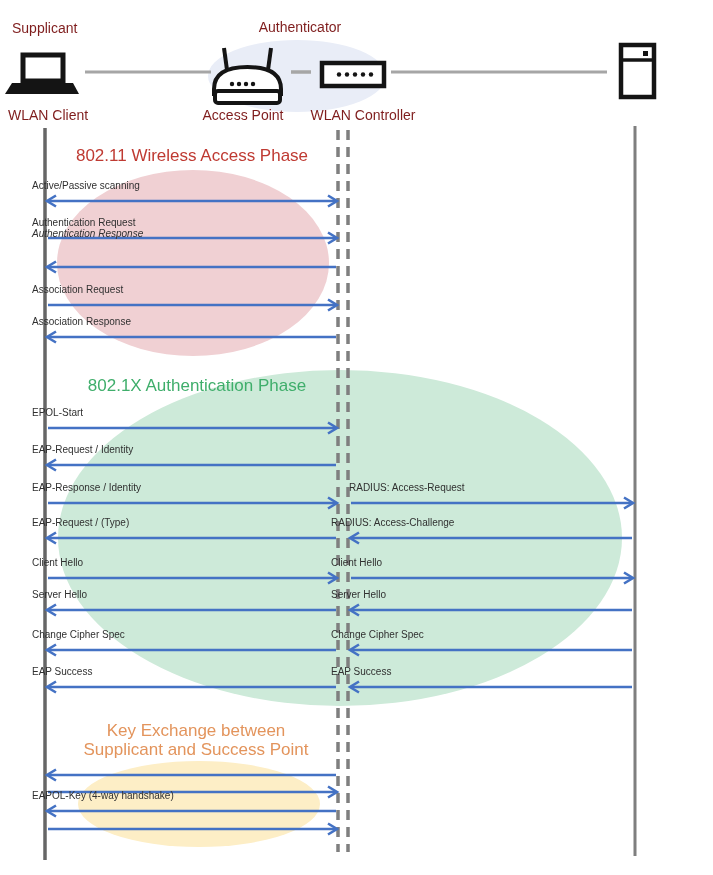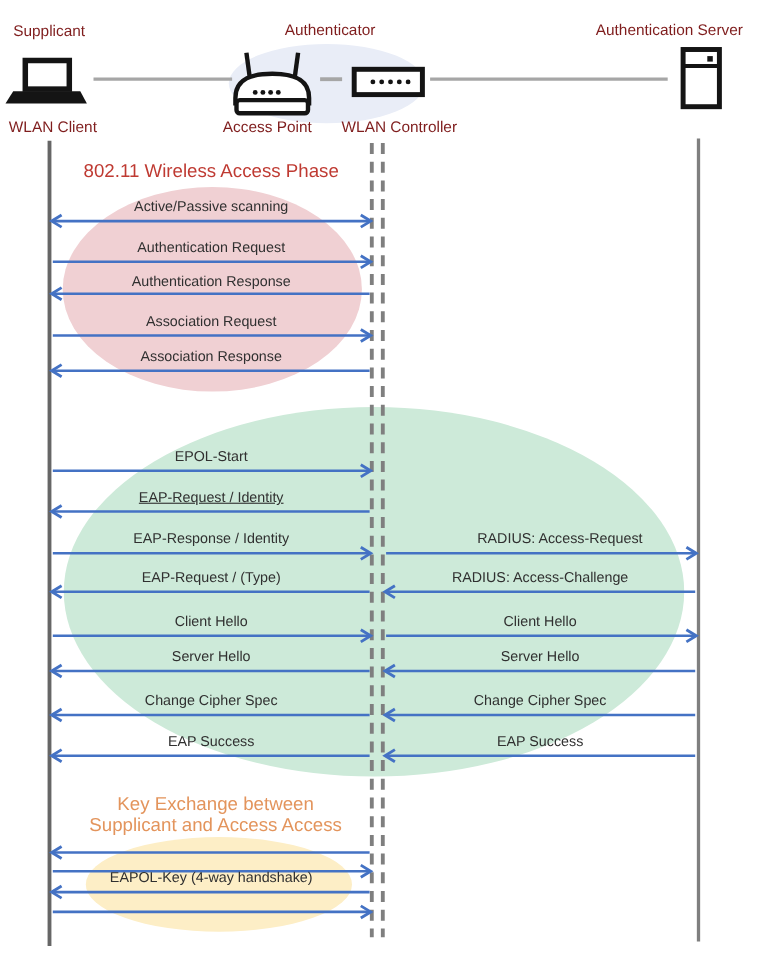--- a/index.html
+++ b/index.html
@@ -1,21 +1,21 @@
 <!DOCTYPE html>
 <html><head>
 <meta charset="utf-8">
 <style>
   html,body{margin:0;padding:0;background:#ffffff;}
   .stage{position:relative;width:713px;height:875px;font-family:"Liberation Sans",sans-serif;overflow:hidden;background:#fff;}
   .stage svg{position:absolute;left:0;top:0;z-index:1;}
   .lbl{position:absolute;z-index:2;color:#7f1d1d;font-size:14px;white-space:nowrap;}
   .lbl.center{text-align:center;}
   .phase-title{position:absolute;z-index:2;width:300px;text-align:center;font-size:17px;white-space:pre-line;line-height:19px;}
-  .msg-label{position:absolute;z-index:2;width:320px;text-align:center;font-size:13px;color:#303030;white-space:nowrap;}
+  .msg-label{position:absolute;z-index:2;width:320px;text-align:left;font-size:10px;color:#303030;white-space:nowrap;}
 </style>
 </head>
 <body>
 
 <div class="stage">
 
   <svg width="713" height="875" viewBox="0 0 713 875">
     <defs>
       <marker id="ah-r" markerUnits="userSpaceOnUse" markerWidth="18" markerHeight="18" refX="12" refY="9" orient="auto">
         <path d="M4,3.5 L13,9 L4,14.5" fill="none" stroke="#4472c4" stroke-width="2.6"></path>
@@ -100,38 +100,38 @@
         <line x1="351" x2="632" y1="687" y2="687" stroke="#4472c4" stroke-width="2.4" marker-start="url(#ah-l)"></line>
         <line x1="48" x2="336" y1="775" y2="775" stroke="#4472c4" stroke-width="2.4" marker-start="url(#ah-l)"></line>
         <line x1="48" x2="336" y1="792" y2="792" stroke="#4472c4" stroke-width="2.4" marker-end="url(#ah-r)"></line>
         <line x1="48" x2="336" y1="811" y2="811" stroke="#4472c4" stroke-width="2.4" marker-start="url(#ah-l)"></line>
         <line x1="48" x2="336" y1="829" y2="829" stroke="#4472c4" stroke-width="2.4" marker-end="url(#ah-r)"></line>
       </g>
   </svg>
 
   <div class="lbl" style="left:12px;top:20px">Supplicant</div>
   <div class="lbl center" style="left:230px;top:19px;width:140px">Authenticator</div>
-  <div class="lbl center" style="left:504px;top:19px;width:209px">Authentication Server</div>
 
   <div class="lbl" style="left:8px;top:107px">WLAN Client</div>
   <div class="lbl center" style="left:183px;top:107px;width:120px">Access Point</div>
   <div class="lbl center" style="left:293px;top:107px;width:140px">WLAN Controller</div>
 
   <div class="phase-title" style="left: 42px; top: 146px; color: rgb(191, 58, 50);">802.11 Wireless Access Phase</div>
+  <div class="phase-title" style="left: 47px; top: 376px; color: rgb(63, 174, 107);">802.1X Authentication Phase</div>
   <div class="phase-title" style="left: 46px; top: 721px; color: rgb(227, 148, 92);">Key Exchange between
-Supplicant and Access Access</div>
+Supplicant and Success Point</div>
 
   <div id="msg-labels">
       <div class="msg-label" style="left: 32px; top: 180px;">Active/Passive scanning</div>
       <div class="msg-label" style="left: 32px; top: 217px;">Authentication Request</div>
-      <div class="msg-label" style="left: 32px; top: 248px;">Authentication  Response</div>
+      <div class="msg-label" style="left: 32px; top: 228px; font-style: italic;">Authentication  Response</div>
       <div class="msg-label" style="left: 32px; top: 284px;">Association Request</div>
       <div class="msg-label" style="left: 32px; top: 316px;">Association Response</div>
       <div class="msg-label" style="left: 32px; top: 407px;">EPOL-Start</div>
-      <div class="msg-label" style="left: 32px; top: 444px; text-decoration: underline;">EAP-Request / Identity</div>
+      <div class="msg-label" style="left: 32px; top: 444px;">EAP-Request / Identity</div>
       <div class="msg-label" style="left: 32px; top: 482px;">EAP-Response / Identity</div>
       <div class="msg-label" style="left: 349px; top: 482px;">RADIUS: Access-Request</div>
       <div class="msg-label" style="left: 32px; top: 517px;">EAP-Request / (Type)</div>
       <div class="msg-label" style="left: 331px; top: 517px;">RADIUS: Access-Challenge</div>
       <div class="msg-label" style="left: 32px; top: 557px;">Client Hello</div>
       <div class="msg-label" style="left: 331px; top: 557px;">Client Hello</div>
       <div class="msg-label" style="left: 32px; top: 589px;">Server Hello</div>
       <div class="msg-label" style="left: 331px; top: 589px;">Server Hello</div>
       <div class="msg-label" style="left: 32px; top: 629px;">Change Cipher Spec</div>
       <div class="msg-label" style="left: 331px; top: 629px;">Change Cipher Spec</div>

